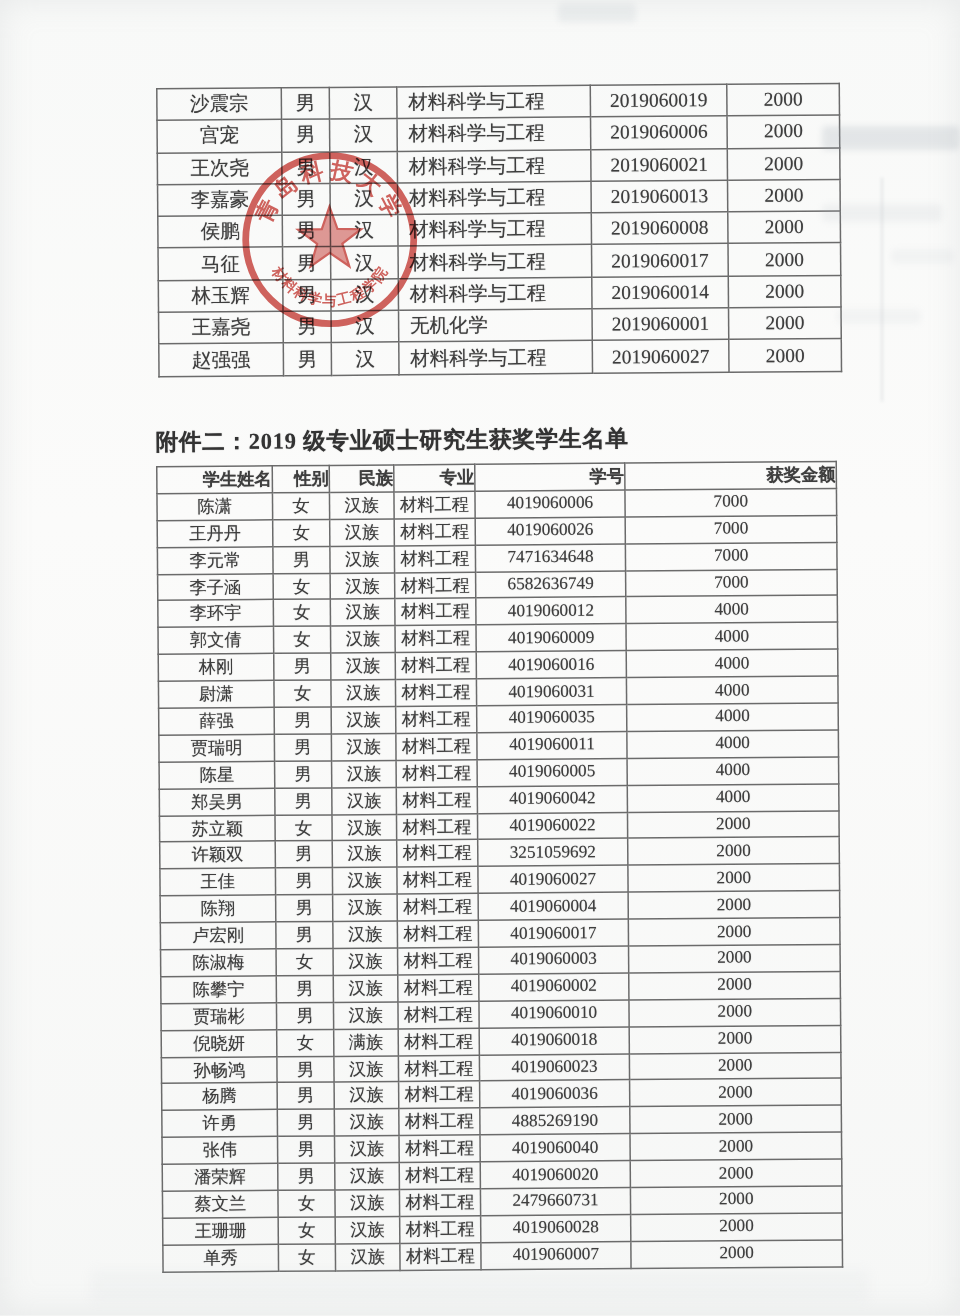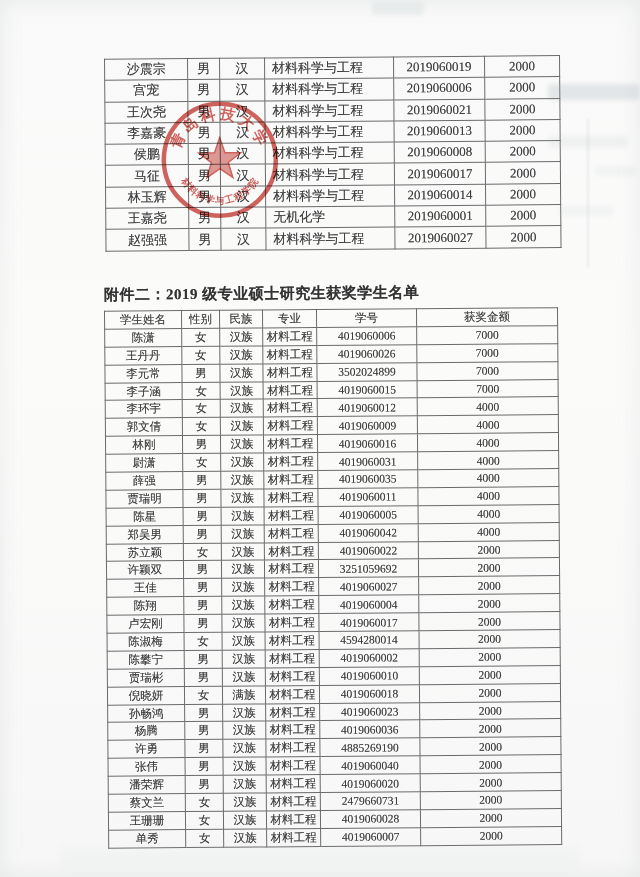--- a/index.html
+++ b/index.html
@@ -26,21 +26,21 @@
   .top-tbl td{height:20.3px;}
   .top-tbl td:nth-child(4){text-align:left;padding-left:7px;}
 
   .heading{
     position:absolute;left:105px;top:284px;
     font-size:15px;font-weight:600;color:#333;
     letter-spacing:.5px;text-shadow:0 0 .6px rgba(50,50,50,.6);
   }
 
   .bot-tbl{left:105px;top:309px;width:453px;font-size:11.5px;border:1.5px solid #4f4f4f;}
-  .bot-tbl th{height:16.9px;font-weight:400;}
+  .bot-tbl th{height:16.9px;font-weight:700;text-align:right;}
   .bot-tbl td{height:16.9px;}
 
   .seal{position:absolute;left:152px;top:89px;width:140px;height:140px;
         opacity:.82;mix-blend-mode:multiply;pointer-events:none;}
 
   .artifact{position:absolute;pointer-events:none;border-radius:3px;}
   .a1{left:548px;top:84px;width:92px;height:16px;background:#8f9aa6;opacity:.20;filter:blur(2px);}
   .a2{left:587px;top:118px;width:2px;height:150px;background:#9aa2aa;opacity:.16;filter:blur(1px);}
   .a3{left:548px;top:136px;width:80px;height:12px;background:#a8b0b8;opacity:.12;filter:blur(2px);}
   .a4{left:372px;top:2px;width:52px;height:13px;background:#aab4bc;opacity:.16;filter:blur(2px);}
@@ -190,29 +190,29 @@
             <td>汉族</td>
             <td>材料工程</td>
             <td>4019060026</td>
             <td>7000</td>
           </tr>
           <tr>
             <td>李元常</td>
             <td>男</td>
             <td>汉族</td>
             <td>材料工程</td>
-            <td>3502024899</td>
+            <td>7471634648</td>
             <td>7000</td>
           </tr>
           <tr>
             <td>李子涵</td>
             <td>女</td>
             <td>汉族</td>
             <td>材料工程</td>
-            <td>4019060015</td>
+            <td>6582636749</td>
             <td>7000</td>
           </tr>
           <tr>
             <td>李环宇</td>
             <td>女</td>
             <td>汉族</td>
             <td>材料工程</td>
             <td>4019060012</td>
             <td>4000</td>
           </tr>
@@ -310,21 +310,21 @@
             <td>汉族</td>
             <td>材料工程</td>
             <td>4019060017</td>
             <td>2000</td>
           </tr>
           <tr>
             <td>陈淑梅</td>
             <td>女</td>
             <td>汉族</td>
             <td>材料工程</td>
-            <td>4594280014</td>
+            <td>4019060003</td>
             <td>2000</td>
           </tr>
           <tr>
             <td>陈攀宁</td>
             <td>男</td>
             <td>汉族</td>
             <td>材料工程</td>
             <td>4019060002</td>
             <td>2000</td>
           </tr>

